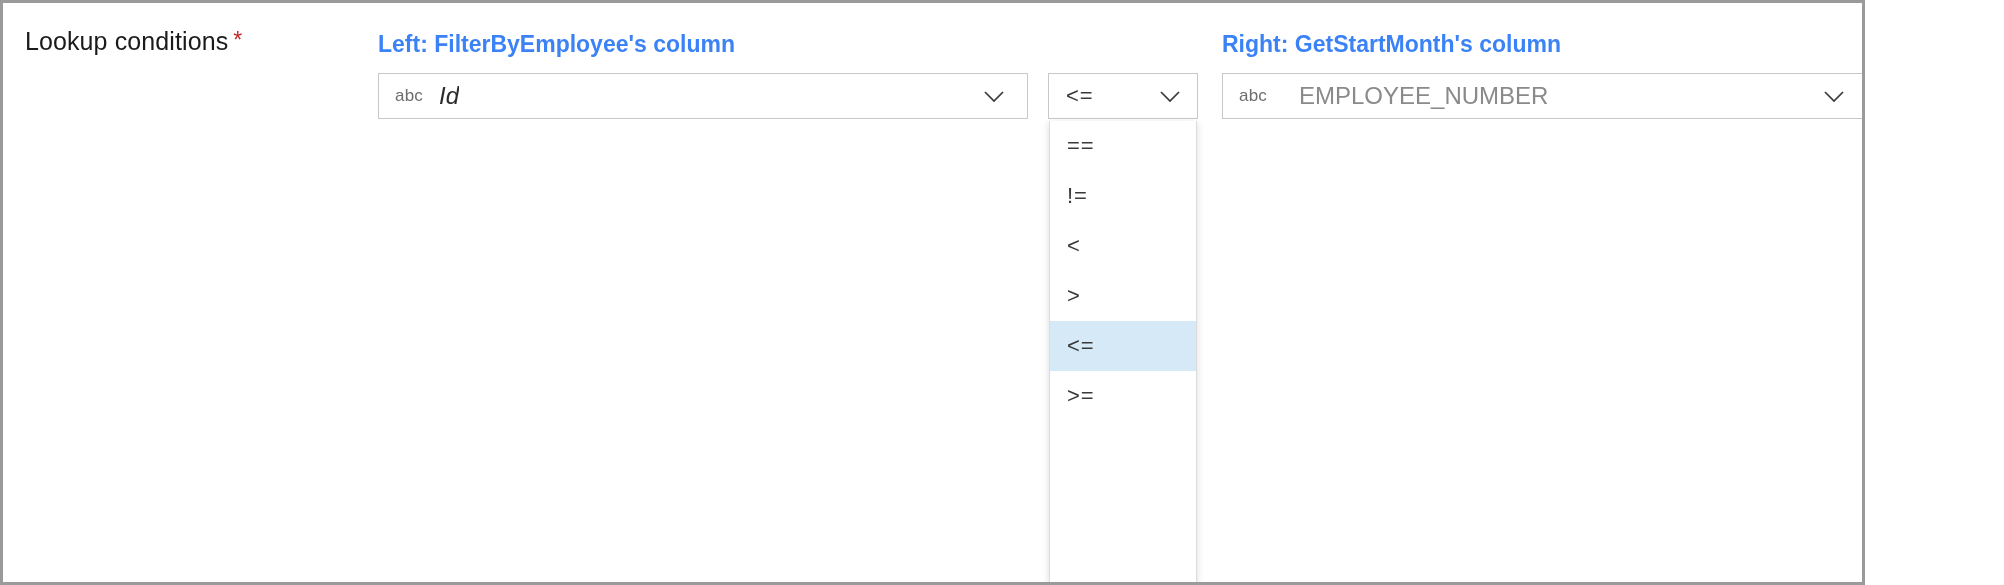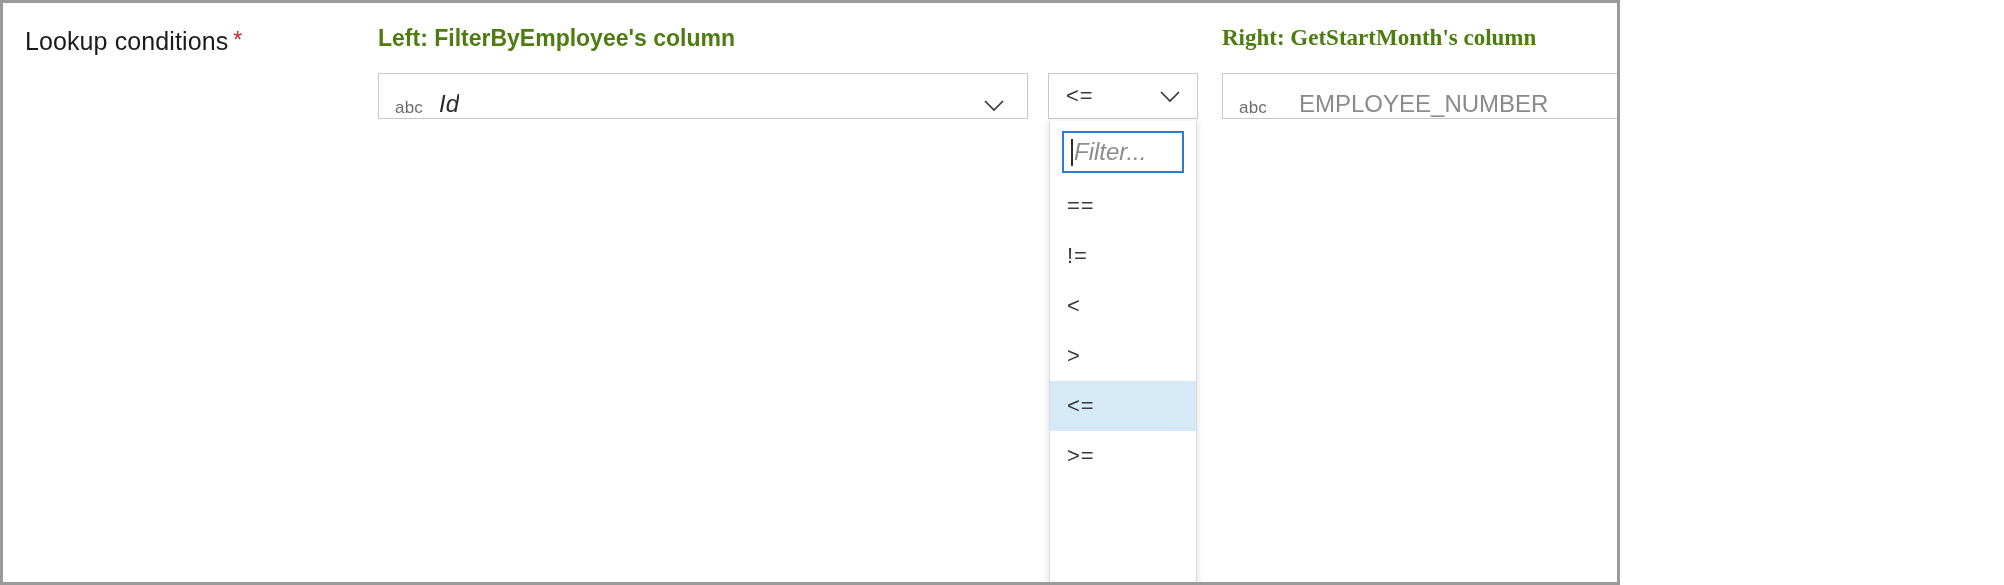--- a/index.html
+++ b/index.html
@@ -4,21 +4,21 @@
 <style>
   * { box-sizing: border-box; }
   html, body {
     margin: 0;
     padding: 0;
     background: #ffffff;
     font-family: "Liberation Sans", sans-serif;
   }
   #screen {
     position: relative;
-    width: 1620px;
+    width: 1865px;
     height: 585px;
     background: #ffffff;
     border: 3px solid #9a9a9a;
     overflow: hidden;
   }
 
   
   #lookup-label {
     position: absolute;
     left: 22px;
@@ -31,38 +31,38 @@
   #lookup-required {
     color: #c62828;
     font-size: 23px;
     margin-left: 5px;
     vertical-align: 2px;
   }
 
   
   .col-heading {
     position: absolute;
-    top: 22px;
+    top: 28px;
     font-size: 23px;
     font-weight: bold;
-    color: #4d7c0f;
+    color: #3b82f6;
     white-space: nowrap;
   }
   #heading-left  { left: 375px; }
-  #heading-right { left: 1219px; font-family: Liberation Serif, serif; }
+  #heading-right { left: 1219px; }
 
   
   .combo {
     position: absolute;
     top: 70px;
     height: 46px;
     background: #ffffff;
     border: 1px solid #c8c8c8;
     display: flex;
-    align-items: flex-end;
+    align-items: center;
   }
   #combo-left  { left: 375px;  width: 650px; }
   #combo-right { left: 1219px; width: 646px; }
 
   .type-badge {
     font-size: 17px;
     color: #6d6d6d;
     margin-left: 16px;
     letter-spacing: 0.2px;
     user-select: none;
@@ -193,26 +193,20 @@
   <div id="combo-operator">
     <span id="operator-value">&lt;=</span>
     <span class="chevron">
       <svg width="26" height="26" viewBox="0 0 26 26">
         <polyline points="4,9 13,18 22,9" fill="none" stroke="#3a3a3a" stroke-width="1.7"></polyline>
       </svg>
     </span>
   </div>
 
   <div id="operator-panel">
-    <div id="filter-wrap">
-      <div id="filter-input">
-        <span id="caret"></span>
-        <span id="filter-placeholder">Filter...</span>
-      </div>
-    </div>
 
     <div class="option">
       <span>==</span>
     </div>
     <div class="option">
       <span>!=</span>
     </div>
     <div class="option">
       <span>&lt;</span>
     </div>

